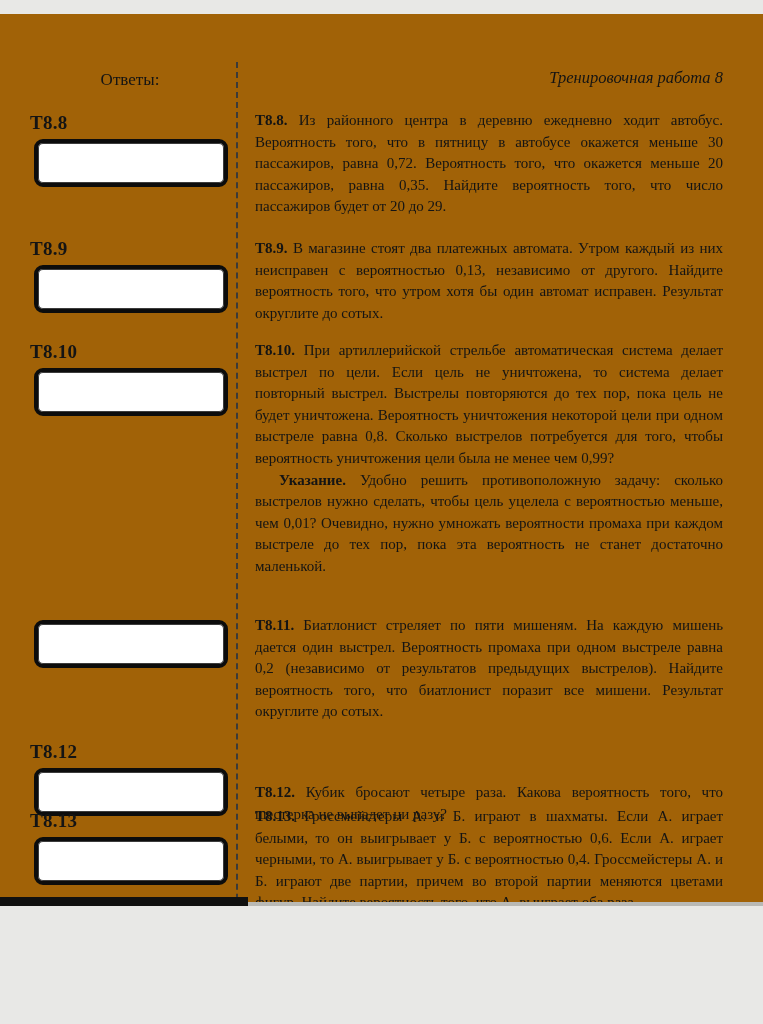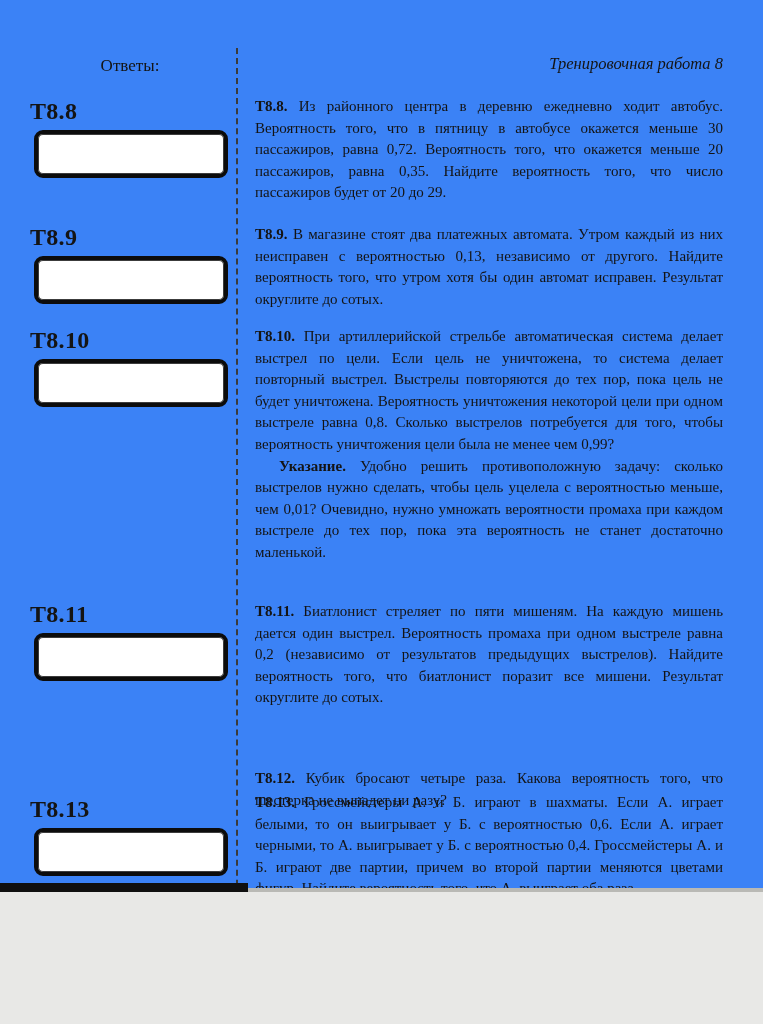--- a/index.html
+++ b/index.html
@@ -1,20 +1,20 @@
 <!DOCTYPE html>
 <html><head>
 <meta charset="utf-8">
 <style>
   html,body{margin:0;padding:0;background:#e8e8e6;}
   .page{
     position:relative;
     width:763px;height:892px;
-    margin:0 auto;
-    background:#3b82f6;
+    margin:14px auto;
+    background:#a16207;
     font-family:"Liberation Serif", serif;
     color:#141414;
     overflow:hidden;
   }
   
   .answers-header{
     position:absolute;left:60px;top:56px;width:140px;
     font-size:17px;text-align:center;
   }
   .work-title{
@@ -22,21 +22,21 @@
     font-size:16.5px;font-style:italic;text-align:right;
   }
   
   .divider{
     position:absolute;left:236px;top:48px;height:918px;width:0;
     border-left:2px dashed #3a3a3a;
   }
   
   .answer-slot{position:absolute;left:30px;width:200px;}
   .answer-label{
-    font-weight:bold;font-size:24px;letter-spacing:.3px;
+    font-weight:bold;font-size:19px;letter-spacing:.3px;
     font-family:"Liberation Serif",serif;
   }
   .answer-box{
     margin-top:5px;margin-left:4px;
     width:186px;height:40px;
     border:4px solid #0c0c0c;border-radius:9px;
     background:#ffffff;
     box-shadow:0 0 0 1px #3c3c3c inset;
   }
   
@@ -95,21 +95,24 @@
   </div>
   <div class="answer-slot" style="top:224px">
     <div class="answer-label">Т8.9</div>
     <div class="answer-box"></div>
   </div>
   <div class="answer-slot" style="top:327px">
     <div class="answer-label">Т8.10</div>
     <div class="answer-box"></div>
   </div>
   <div class="answer-slot" style="top:601px">
-    <div class="answer-label">Т8.11</div>
+    <div class="answer-box"></div>
+  </div>
+  <div class="answer-slot" style="top:727px">
+    <div class="answer-label">Т8.12</div>
     <div class="answer-box"></div>
   </div>
   <div class="answer-slot" style="top:796px">
     <div class="answer-label">Т8.13</div>
     <div class="answer-box"></div>
   </div>
 
   <div class="problem" style="top:96px">
     <p><span class="p-label">Т8.8.</span>
        <span>Из районного центра в деревню ежедневно ходит автобус. Вероятность того, что в пятницу в автобусе окажется меньше 30 пассажиров, равна 0,72. Вероятность того, что окажется меньше 20 пассажиров, равна 0,35. Найдите вероятность того, что число пассажиров будет от 20 до 29.</span></p>

